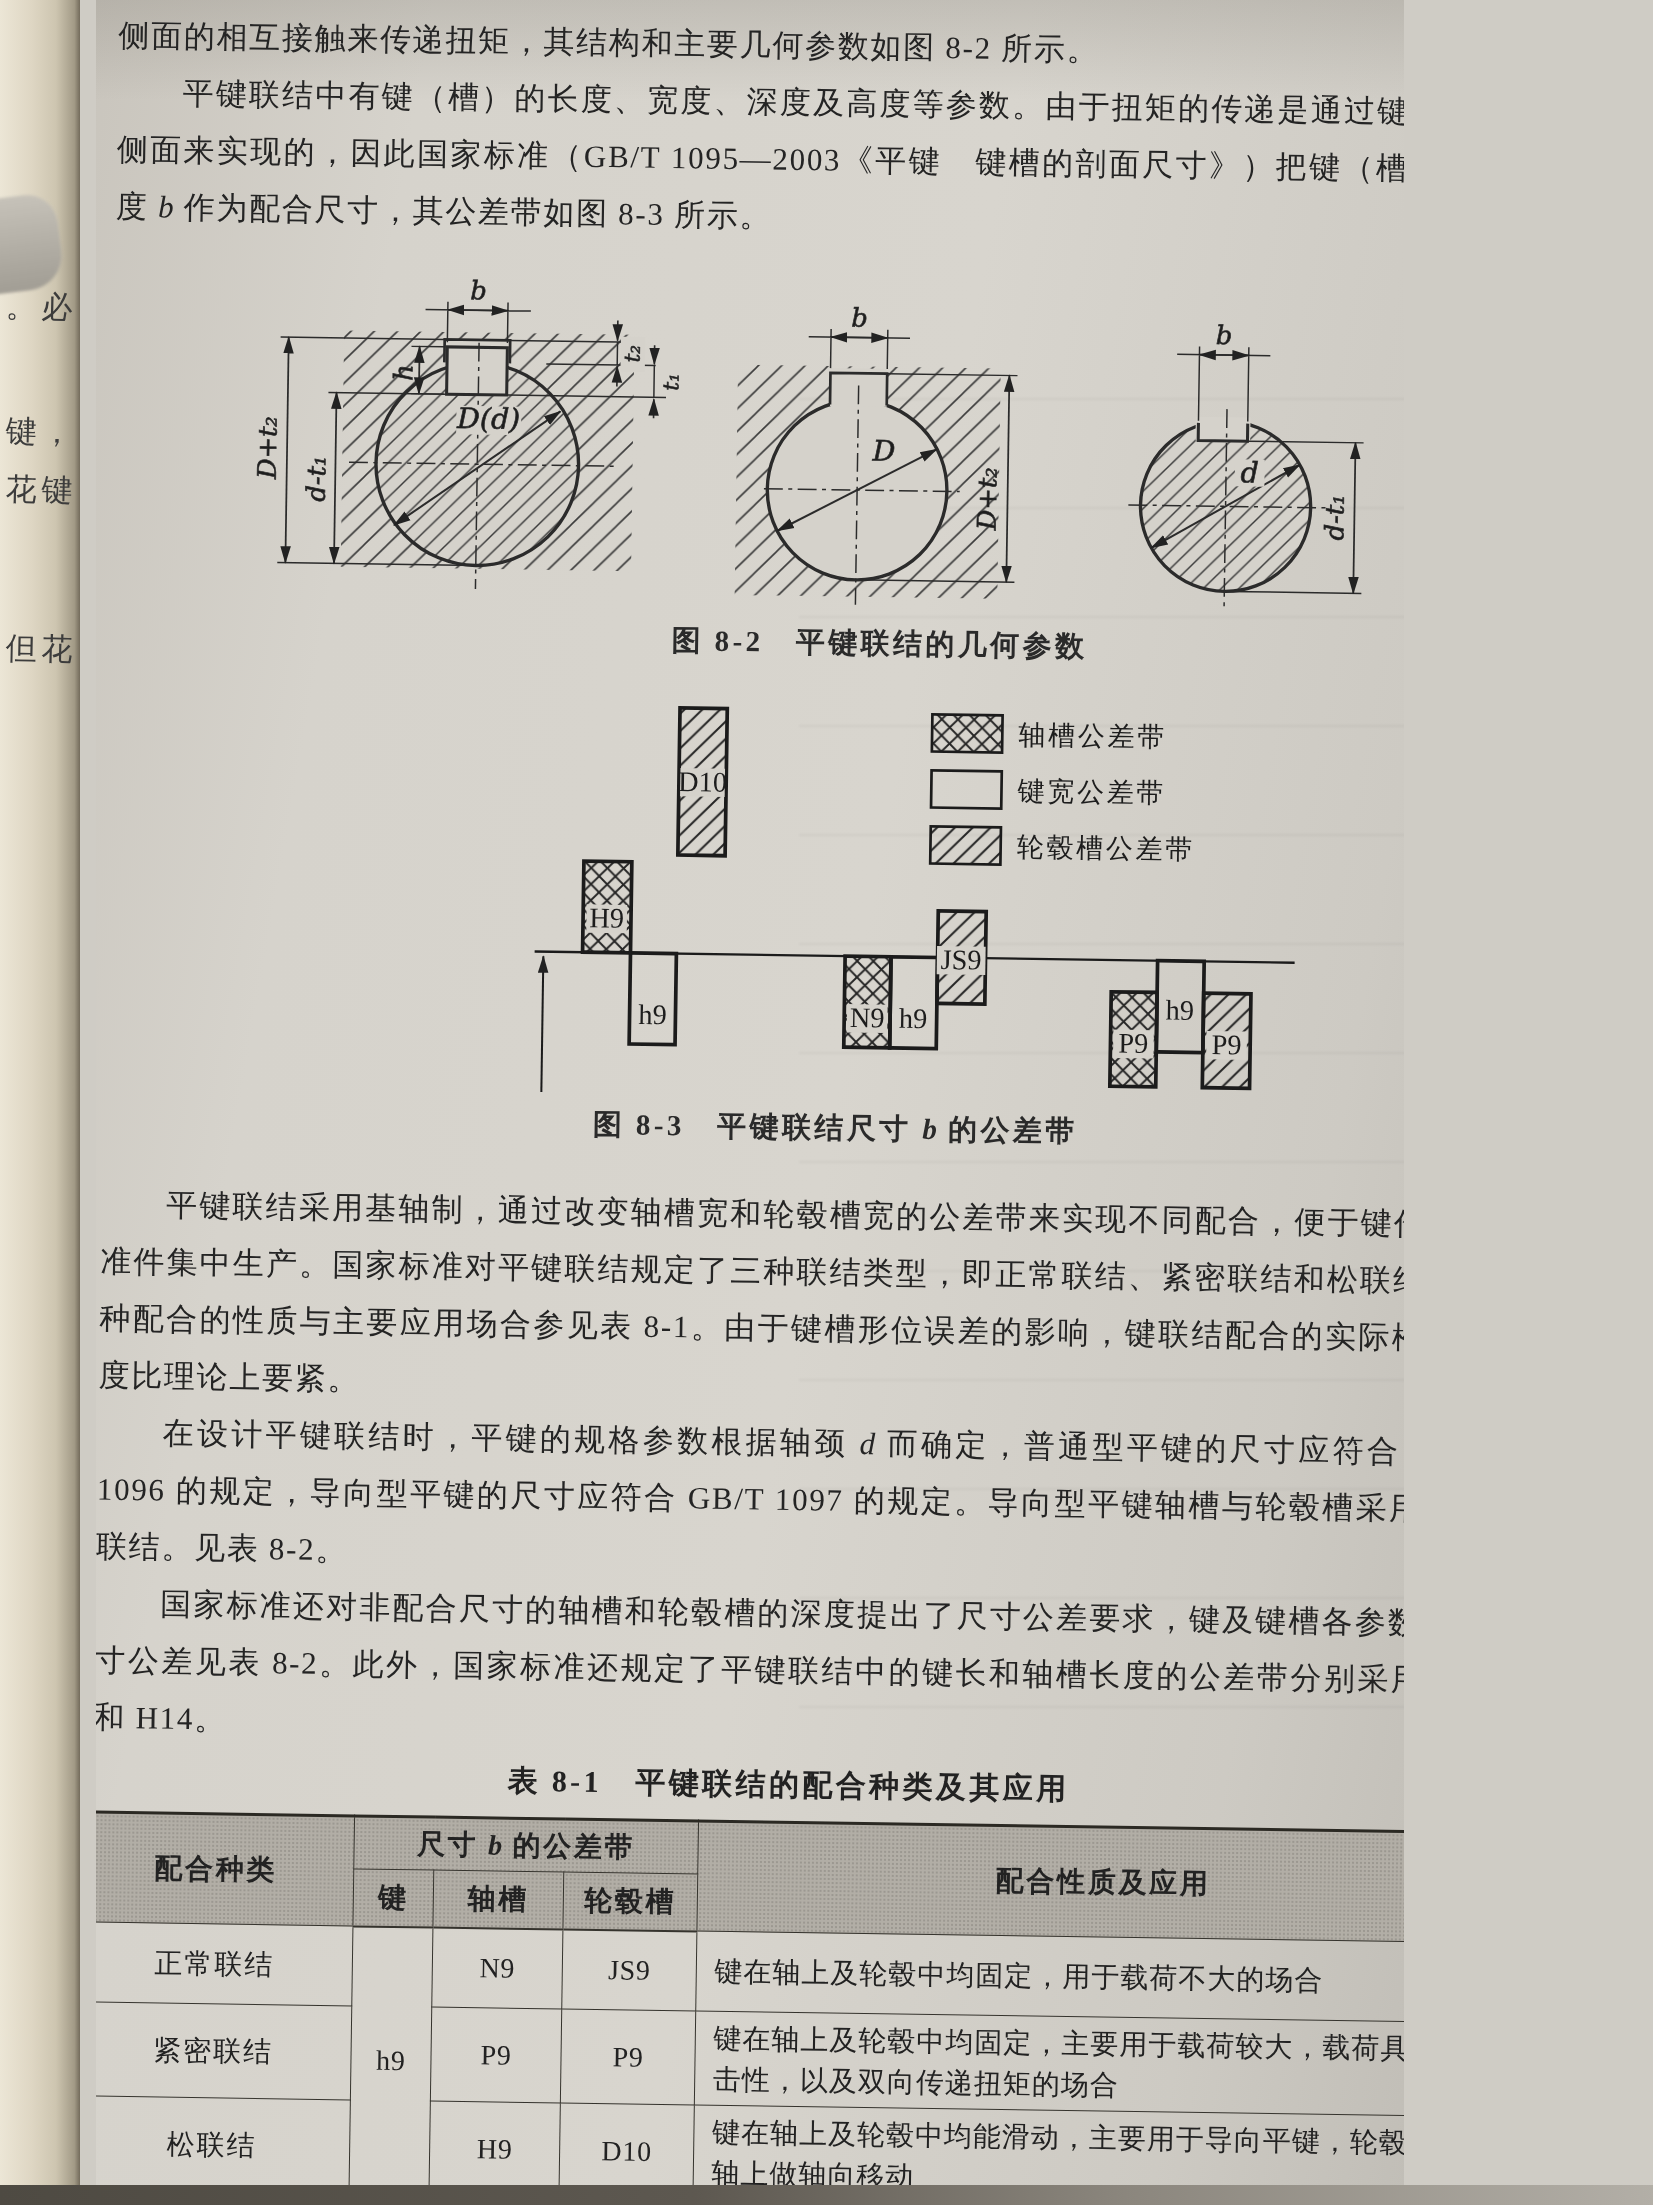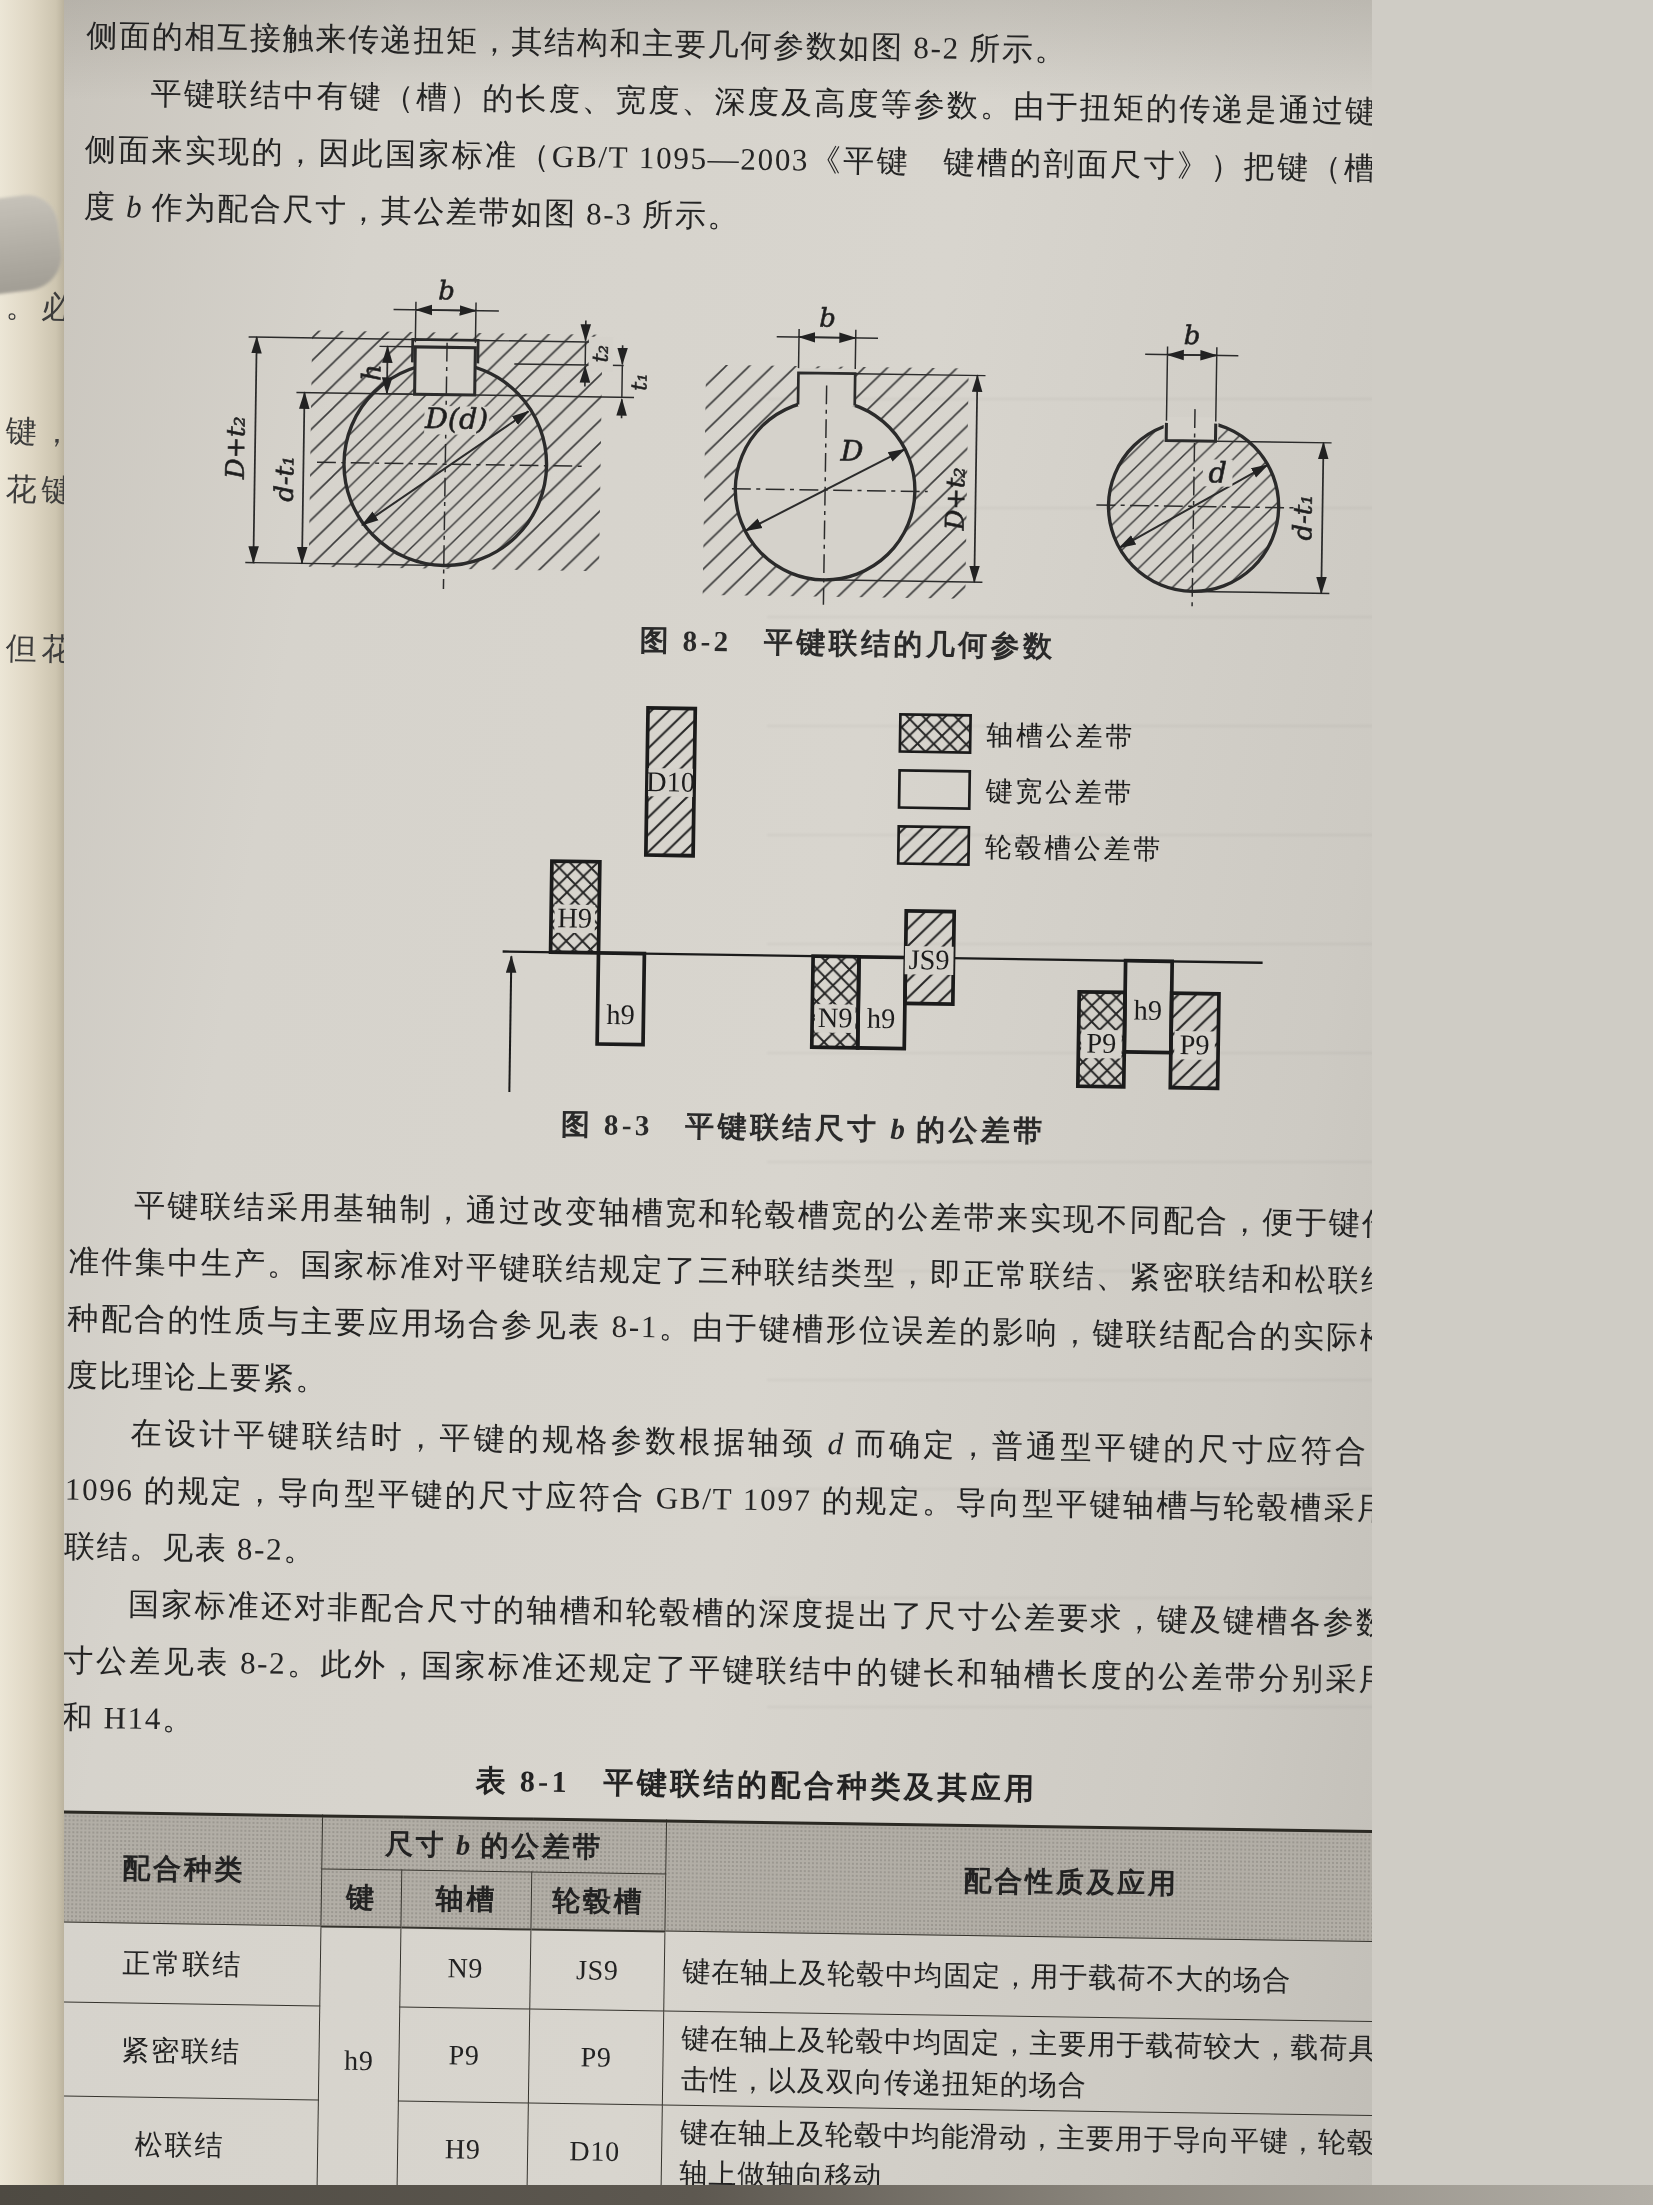--- a/index.html
+++ b/index.html
@@ -10,21 +10,21 @@
   
   .strip{position:absolute;left:0;top:0;width:80px;height:2205px;overflow:hidden;
          background:linear-gradient(90deg,#ece6d6 0%,#ded6c3 40%,#cdc5b0 70%,#a29a86 93%,#736b5b 100%);}
   .strip-band{position:absolute;left:-17.6px;top:196px;width:78px;height:95px;
          background:linear-gradient(180deg,#c6c2b9,#a19d94);border-radius:0 31px 35px 0;
          transform:rotate(-7deg);filter:blur(1.4px);}
   .frag{position:absolute;right:2.7px;font-size:31px;letter-spacing:4.7px;color:#3c3c3c;
         white-space:nowrap;transform:rotate(1.2deg);}
 
   
-  .page{position:absolute;left:64px;top:0;width:1308px;height:2205px;overflow:hidden;
+  .page{position:absolute;left:96px;top:0;width:1308px;height:2205px;overflow:hidden;
         background:linear-gradient(100deg,#c9c5bd 0%,#d6d3cc 20%,#d8d5ce 55%,#cdcac3 85%,#c1beb7 100%);}
   .page-shade{position:absolute;inset:0;background:linear-gradient(180deg,rgba(115,110,100,.22),rgba(0,0,0,0) 101px);pointer-events:none;}
   .ghost-v{position:absolute;left:1223px;top:284px;width:318px;height:1507px;opacity:.06;
         background:repeating-linear-gradient(90deg,transparent 0 92px,#444 92px 94px);filter:blur(1px);}
   .ghost-h{position:absolute;left:703px;top:291px;width:838px;height:1473px;opacity:.05;
         background:repeating-linear-gradient(180deg,transparent 0 107px,#3a3a3a 107px 109px);filter:blur(1.2px);}
   .bottom-edge{position:absolute;left:0;bottom:0;width:1654px;height:20px;
         background:linear-gradient(90deg,#4e4a42 0%,#5d5850 42%,#8b867d 68%,#b3afa7 100%);}
 
   .content{position:absolute;left:0;top:0;width:1574px;box-sizing:border-box;

